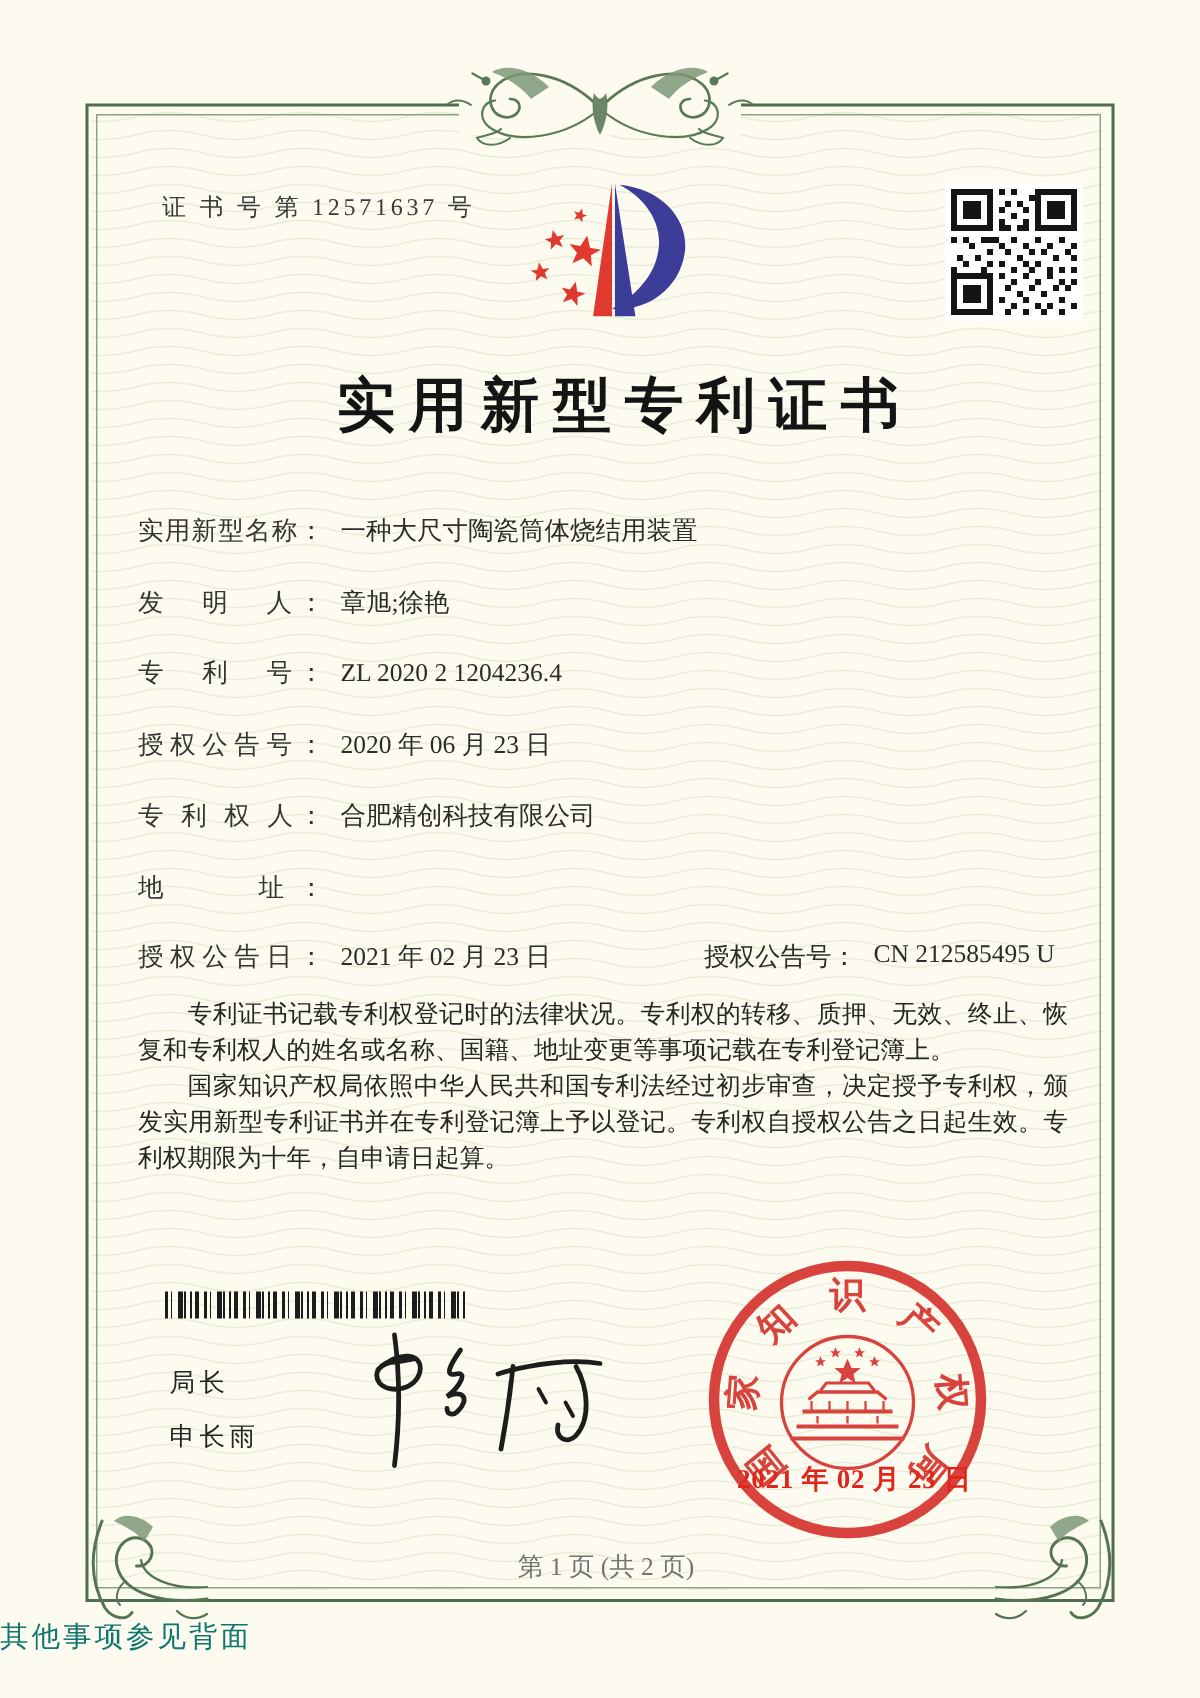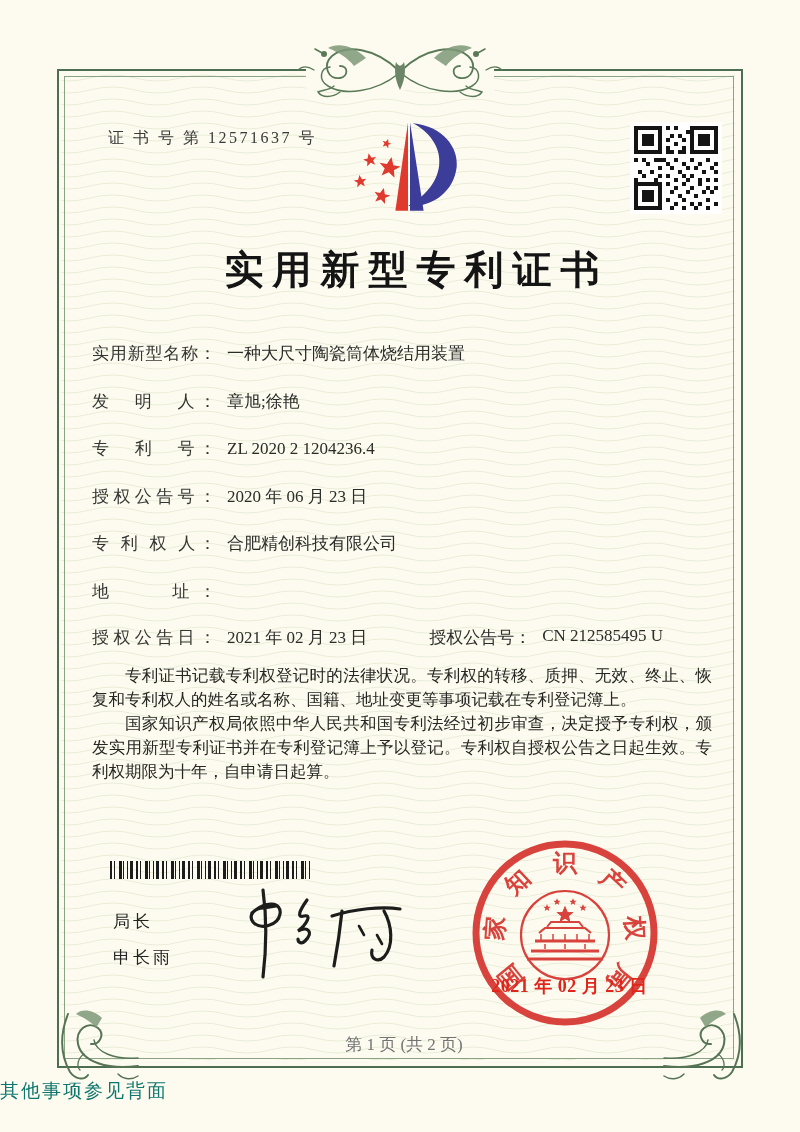--- a/index.html
+++ b/index.html
@@ -35,21 +35,21 @@
   }
   
   .fields{position:absolute;left:92px;top:341px;width:620px;}
   .field-row{display:flex;margin-bottom:22.5px;font-size:17px;color:#2b2b28;line-height:25px;}
   .field-label{
     display:inline-block;width:124px;flex:0 0 124px;
     text-align:justify;text-align-last:justify;
     color:#343431;
   }
   .field-value{margin-left:11px;max-width:480px;}
-  .grant-row{display:flex;font-size:17px;color:#2b2b28;margin-top:1px;}
+  .grant-row{display:flex;font-size:17px;color:#2b2b28;margin-top:1px;gap:40px;}
   .grant-pair{display:flex;}
   .grant-pair.second{margin-left:62px;}
   
   .body-text{
     position:absolute;left:92px;top:664px;width:620px;
     font-size:16.5px;line-height:24px;color:#262622;
     text-align:justify;
   }
   .body-text p{margin:0;text-indent:2em;}
   

